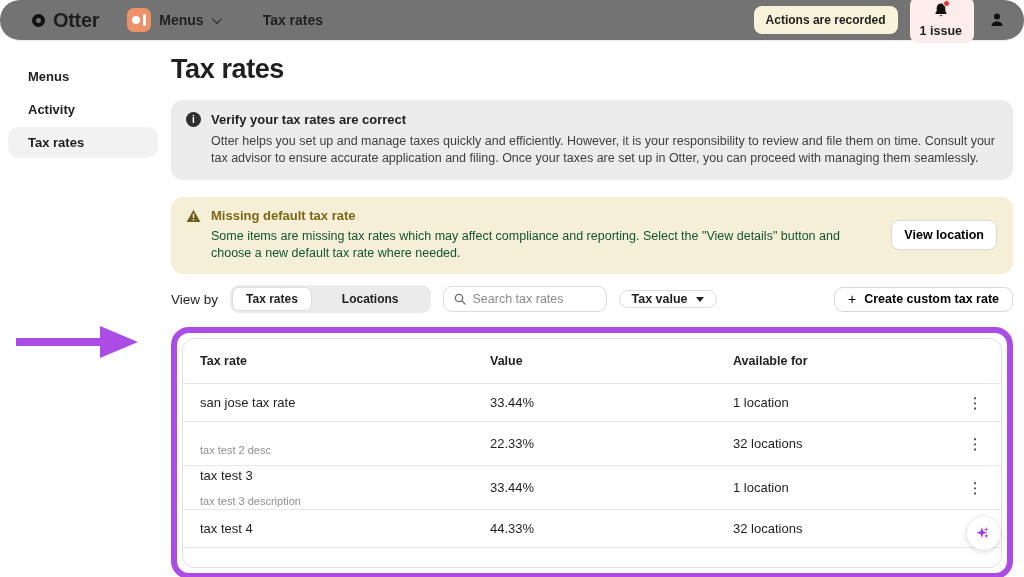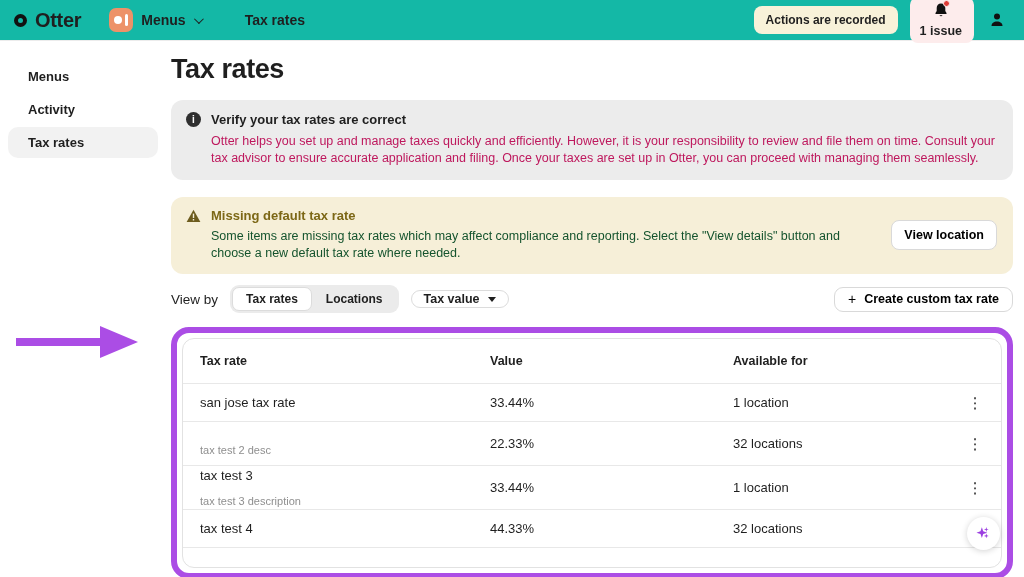--- a/index.html
+++ b/index.html
@@ -1,22 +1,22 @@
 <!DOCTYPE html>
 <html><head>
 <meta charset="utf-8">
 <style>
   * { margin:0; padding:0; box-sizing:border-box; }
   html,body { width:1024px; height:577px; overflow:hidden; background:#fff;
     font-family:"Liberation Sans", sans-serif; color:#1f1f1f; }
   body { position:relative; }
 
   
-  .topbar { height:41px; display:flex; align-items:center; padding:0 16px 0 14px;
-    border-bottom:1px solid #ececec; background:#14b8a6; }
+  .topbar { height:41px; display:flex; align-items:center; padding:0 16px 0 32px;
+    border-bottom:1px solid #ececec; background:#737373;border-radius:20px; }
   .logo-wrap { display:flex; align-items:center; gap:8px; }
   .otter-logo { width:13px; height:13px; border:4px solid #111; border-radius:7px; display:inline-block; }
   .logo-text { font-size:20px; font-weight:700; letter-spacing:-0.3px; }
   .app-switch { display:flex; align-items:center; gap:8px; margin-left:28px; cursor:pointer; }
   .menus-icon { width:24px; height:24px; background:#ed9268; border-radius:7px; position:relative; }
   .menus-icon .dot { position:absolute; left:5px; top:8px; width:8px; height:8px; background:#fff; border-radius:50%; }
   .menus-icon .bar { position:absolute; right:5px; top:6px; width:3.5px; height:12px; background:#fff; border-radius:2px; }
   .app-name { font-size:14px; font-weight:700; }
   .chevron { width:7px; height:7px; border-right:1.8px solid #1f1f1f; border-bottom:1.8px solid #1f1f1f;
     transform:rotate(45deg) translateY(-2px); display:inline-block; }
@@ -39,35 +39,35 @@
   .content { flex:1; padding:13px 11px 0 1px; }
 
   .page-title { font-size:27px; font-weight:700; letter-spacing:-0.4px; margin-bottom:15px; }
 
   
   .banner-info { background:#ececec; border-radius:12px; padding:12px 16px 13px 15px; margin-bottom:17px; }
   .banner-head { display:flex; align-items:center; gap:10px; }
   .info-ico { width:15px; height:15px; border-radius:50%; background:#2f2f2f; color:#fff; font-size:10px;
     font-weight:700; display:flex; align-items:center; justify-content:center; flex-shrink:0; }
   .banner-title { font-size:13px; font-weight:700; }
-  .banner-body { font-size:12.5px; line-height:17px; color:#be185d; margin:6px 0 0 25px; }
+  .banner-body { font-size:12.5px; line-height:17px; color:#404040; margin:6px 0 0 25px; }
 
   .banner-warn { background:#f6efd8; border-radius:12px; padding:11px 16px 12px 15px; margin-bottom:11px;
     display:flex; align-items:center; gap:16px; }
   .warn-left { flex:1; }
   .warn-title { font-size:13px; font-weight:700; color:#7c6716; }
   .warn-body { font-size:12.5px; line-height:17px; color:#14532d; margin:5px 0 0 25px; max-width:700px; }
   .btn-white { background:#fff; border:1px solid #d9d9d9; border-radius:8px; padding:7px 12px;
     font-size:12.5px; font-weight:700; cursor:pointer; white-space:nowrap; font-family:inherit; }
 
   
   .filter-row { display:flex; align-items:center; gap:12px; margin-bottom:14px; }
   .viewby { font-size:13.5px; color:#1f1f1f; }
   .segmented { display:flex; background:#ebebeb; border-radius:9px; padding:2px; }
-  .seg { font-size:12px; font-weight:700; padding:5px 14px; border-radius:7px; cursor:pointer; color:#1f1f1f; }
+  .seg { font-size:12px; font-weight:700; padding:5px 30px; border-radius:7px; cursor:pointer; color:#1f1f1f; }
   .seg.active { background:#fff; border:1px solid #dcdcdc; padding:4px 13px; }
   .search-box { display:flex; align-items:center; gap:7px; border:1px solid #dcdcdc; border-radius:9px;
     padding:0 10px; height:26px; width:164px; }
   .search-box input { border:none; outline:none; font-size:12.5px; width:120px; font-family:inherit; background:transparent; }
   .search-box input::placeholder { color:#8a8a8a; }
   .dropdown { display:flex; align-items:center; gap:8px; border:1px solid #dcdcdc; border-radius:9px;
     padding:0 12px; height:18px; font-size:12.5px; font-weight:700; cursor:pointer; }
   .caret { width:0; height:0; border-left:4px solid transparent; border-right:4px solid transparent;
     border-top:5px solid #1f1f1f; display:inline-block; }
   .create-btn { margin-left:auto; display:flex; align-items:center; gap:8px; background:#fff;
@@ -167,20 +167,29 @@
       </div>
       <button class="btn-white">View location</button>
     </div>
 
     <div class="filter-row">
       <span class="viewby">View by</span>
       <div class="segmented">
         <span class="seg active">Tax rates</span>
         <span class="seg">Locations</span>
       </div>
+      <div class="search-box">
+        <span style="display:inline-flex;">
+          <svg width="12" height="12" viewBox="0 0 12 12">
+              <circle cx="5" cy="5" r="3.7" fill="none" stroke="#6f6f6f" stroke-width="1.3"></circle>
+              <line x1="8" y1="8" x2="11" y2="11" stroke="#6f6f6f" stroke-width="1.3" stroke-linecap="round"></line>
+            </svg>
+        </span>
+        <input type="text" placeholder="Search tax rates" style="">
+      </div>
       <div class="dropdown">
         <span>Tax value</span>
         <span class="caret"></span>
       </div>
       <button class="create-btn">
         <span class="plus">+</span>
         <span>Create custom tax rate</span>
       </button>
     </div>
 

